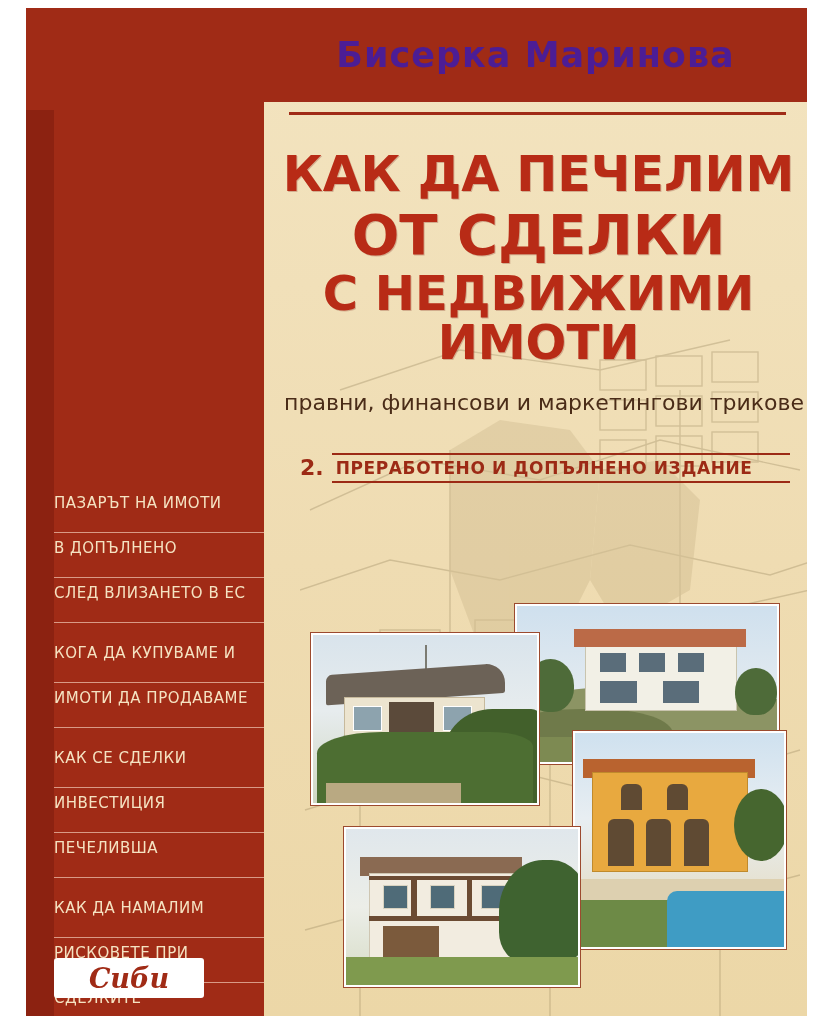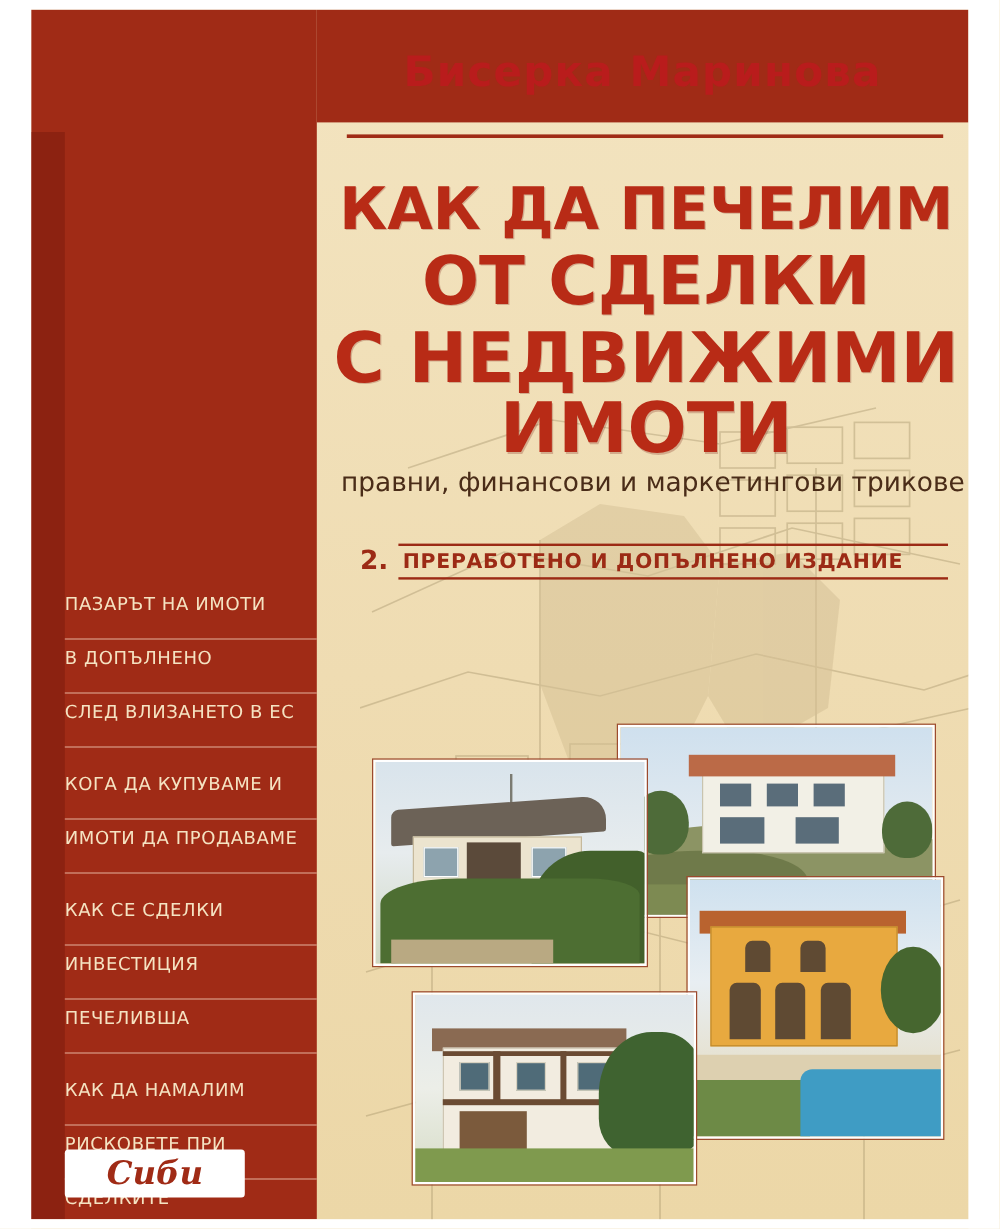--- a/index.html
+++ b/index.html
@@ -91,25 +91,25 @@
   .top-band {
     position: absolute;
     left: 264px; top: 8px;
     width: 543px; height: 94px;
     background: #a02b16;
     z-index: 11;
   }
   .author {
     position: absolute;
     left: 264px; top: 8px;
-    width: 543px; height: 106px;
+    width: 543px; height: 94px;
     display: flex;
     align-items: center;
     justify-content: center;
-    color: #b91c1c;
+    color: #4c1d95;
     font-size: 35px;
     font-weight: bold;
     letter-spacing: 1px;
     z-index: 12;
     font-family: "DejaVu Sans", sans-serif;
   }
   .rule-under-author {
     position: absolute;
     left: 289px; top: 112px;
     width: 497px; height: 3px;
@@ -128,21 +128,21 @@
   .title-line {
     color: #b82b16;
     font-family: "DejaVu Sans", sans-serif;
     font-weight: bold;
     letter-spacing: 0px;
     line-height: 1.02;
     text-shadow: 1px 1px 0 rgba(120,20,10,0.25);
   }
   .title-line-1 { font-size: 49px; }
   .title-line-2 { font-size: 56px; margin-top: 6px; }
-  .title-line-3 { font-size: 58px; margin-top: 6px; }
+  .title-line-3 { font-size: 48px; margin-top: 6px; }
 
   .subtitle {
     position: absolute;
     left: 276px; top: 390px;
     width: 528px;
     text-align: right;
     color: #4a2c18;
     font-size: 22px;
     font-family: "DejaVu Sans", sans-serif;
     z-index: 12;

